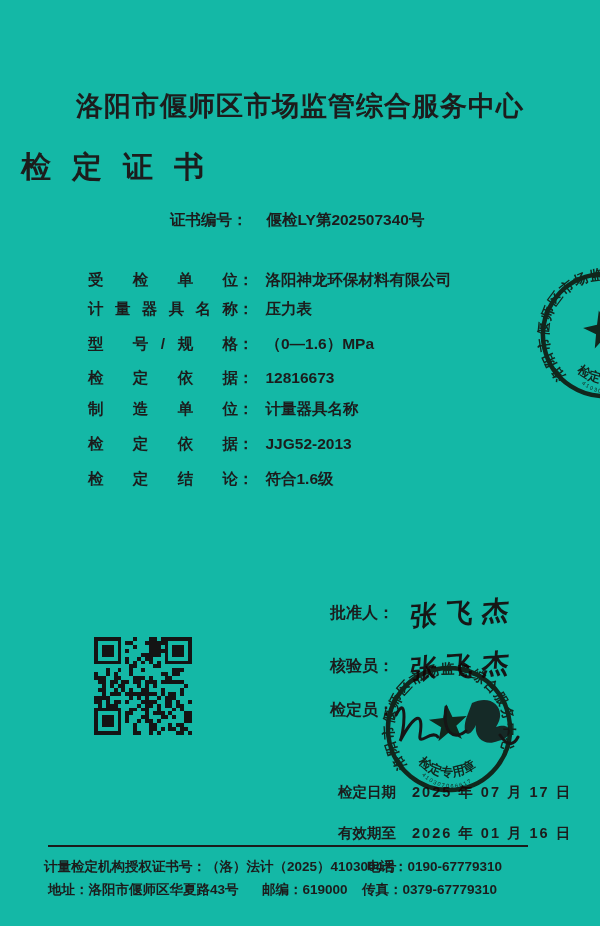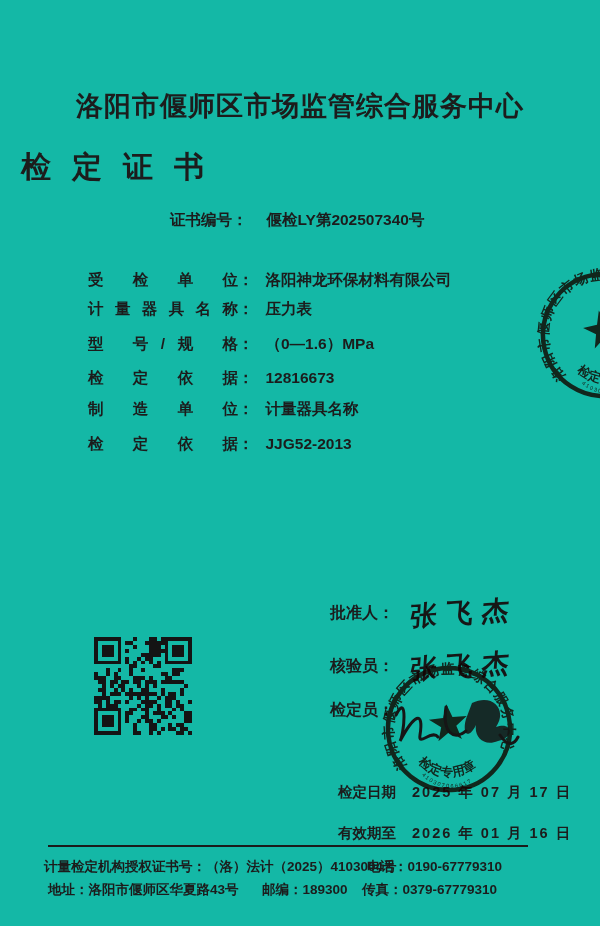--- a/index.html
+++ b/index.html
@@ -74,20 +74,23 @@
       <span class="flabel">型 号/规 格</span><span class="fcolon">：</span><span class="fvalue">（0—1.6）MPa</span>
     </div>
     <div class="field-row">
       <span class="flabel">检定依据</span><span class="fcolon">：</span><span class="fvalue">12816673</span>
     </div>
     <div class="field-row">
       <span class="flabel">制造单位</span><span class="fcolon">：</span><span class="fvalue">计量器具名称</span>
     </div>
     <div class="field-row">
       <span class="flabel">检定依据</span><span class="fcolon">：</span><span class="fvalue">JJG52-2013</span>
+    </div>
+    <div class="field-row">
+      <span class="flabel">检定结论</span><span class="fcolon">：</span><span class="fvalue">符合1.6级</span>
     </div>
   </div>
 
   <div class="fields">
     <div class="sig-row">
       <span>批准人</span><span class="fcolon">：</span><span class="sig-name">张飞杰</span>
     </div>
     <div class="sig-row">
       <span>核验员</span><span class="fcolon">：</span><span class="sig-name">张飞杰</span>
     </div>
@@ -453,17 +456,17 @@
       <path d="M58 22 C 54 48, 66 56, 78 46"></path>
       <path d="M112 50 C 120 62, 126 60, 130 52"></path>
     </g>
     <path d="M84 18 C 104 8, 120 24, 108 42 C 124 36, 128 52, 110 56 C 96 62, 86 52, 88 40 C 80 56, 74 48, 78 34 Z" fill="#161616" opacity="0.88"></path>
   </svg>
 
   <div class="rule"></div>
   <div class="foot foot-auth">计量检定机构授权证书号：（洛）法计（2025）4103004号</div>
   <div class="foot foot-phone">电话：0190-67779310</div>
   <div class="foot foot-addr">地址：洛阳市偃师区华夏路43号</div>
-  <div class="foot foot-zip">邮编：189300</div>
+  <div class="foot foot-zip">邮编：619000</div>
   <div class="foot foot-fax">传真：0379-67779310</div>
   <div class="foot foot-page">第1页  共3页</div>
 
 </div>
 
 </body></html>

